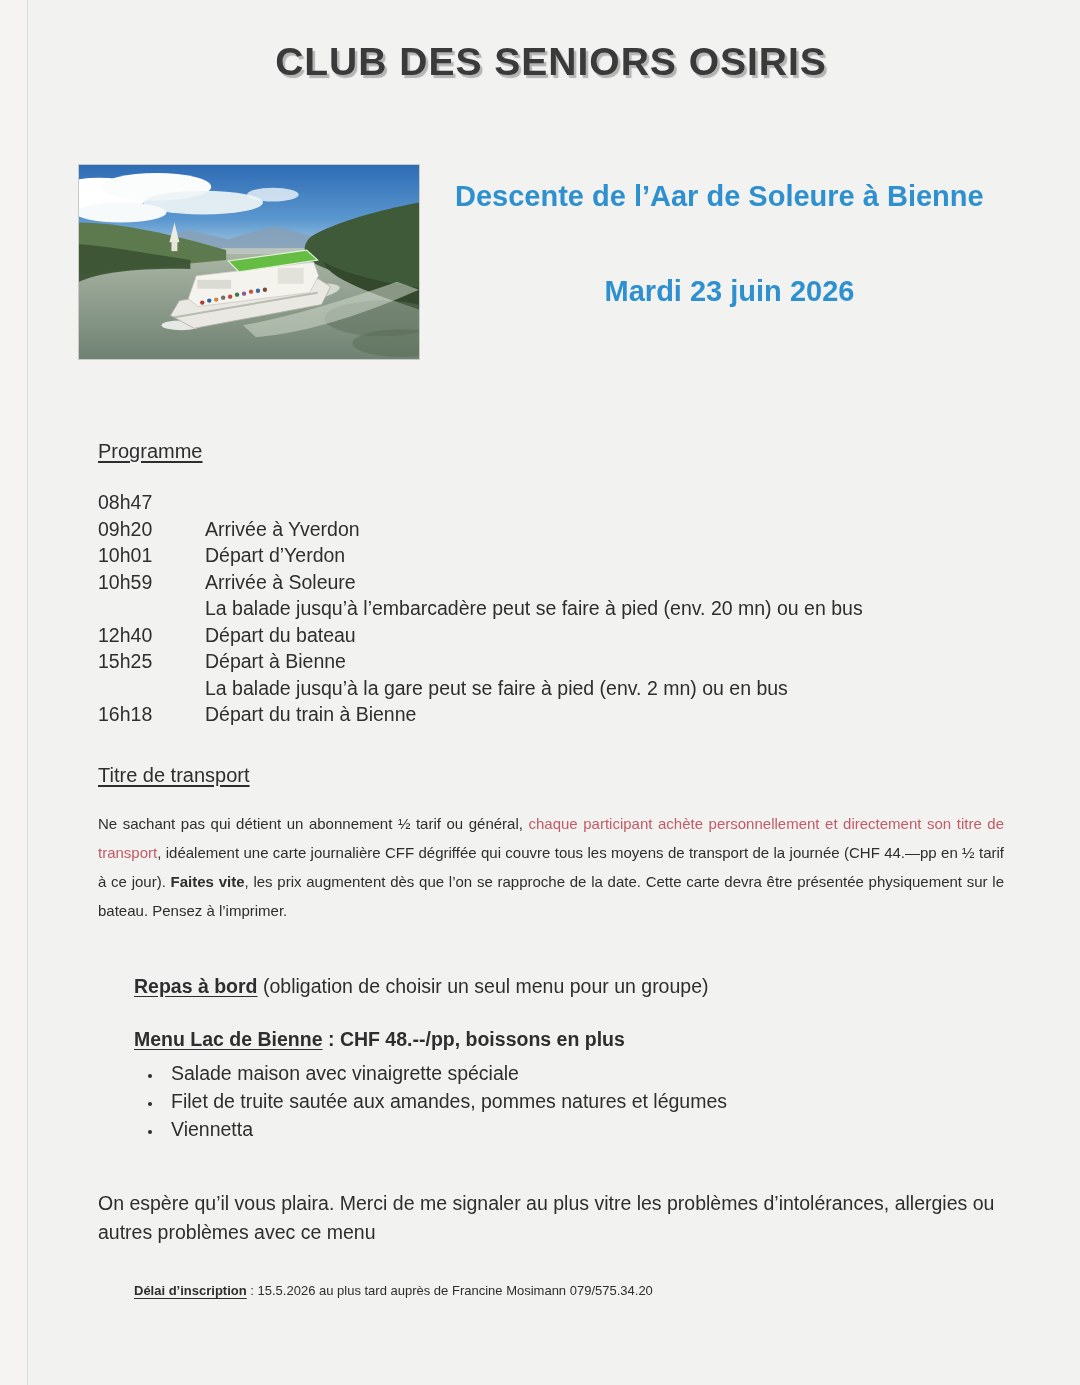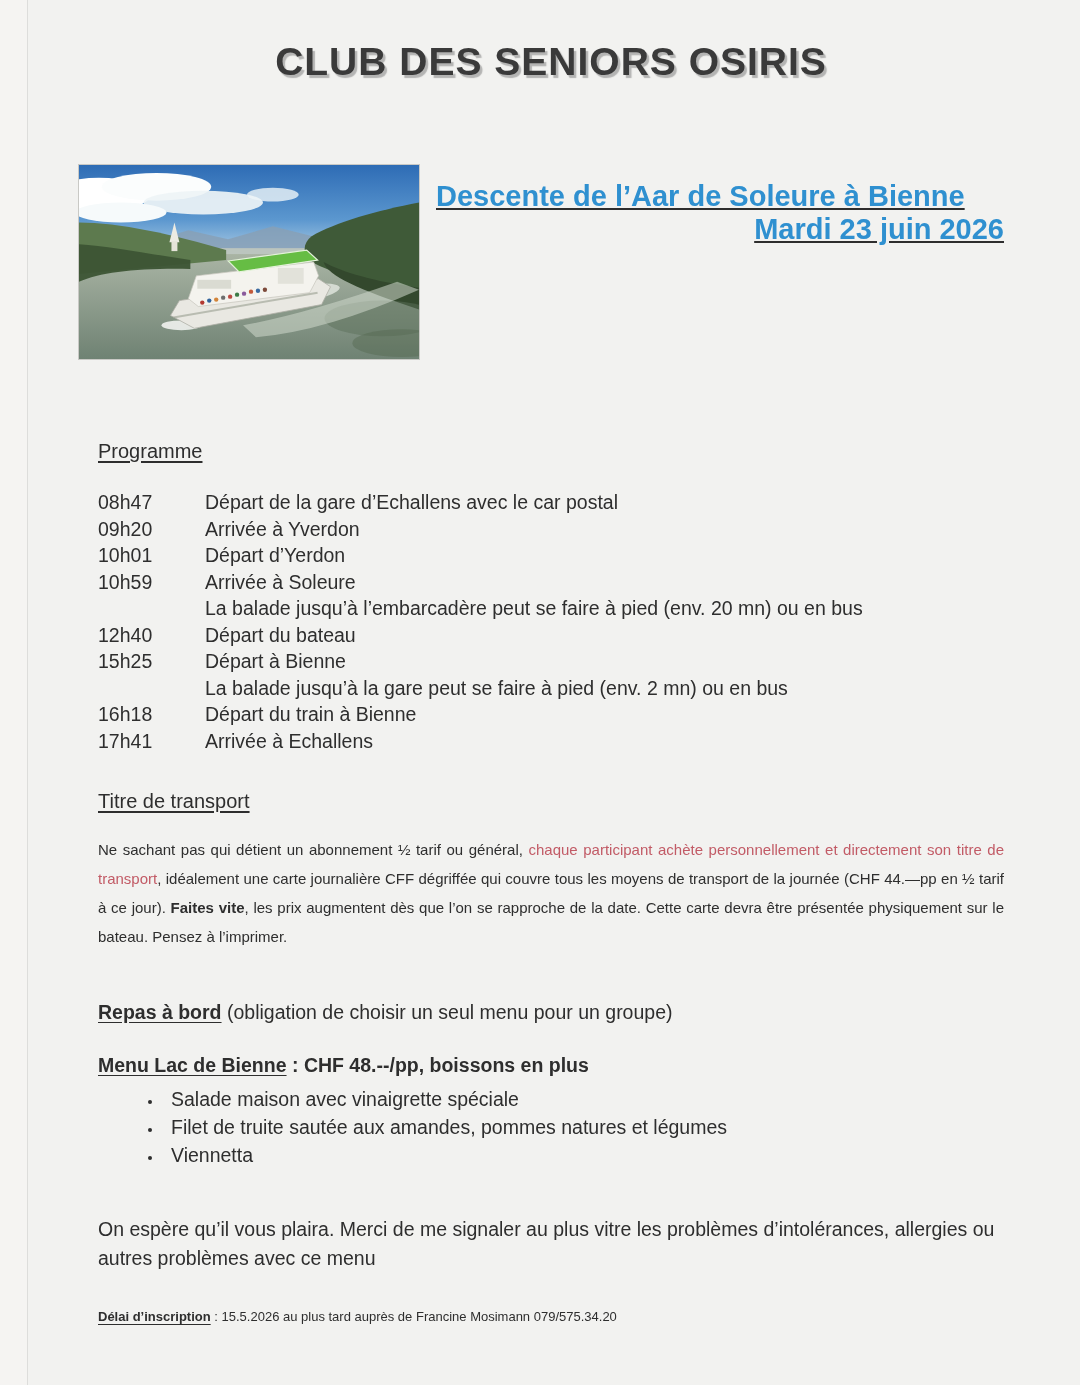--- a/index.html
+++ b/index.html
@@ -26,28 +26,29 @@
     text-shadow:2.5px 2.5px 1px rgba(130,130,130,.55);
   }
 
   .hero{display:flex;margin-top:80px;}
   .photo-wrap{
     flex:0 0 342px;height:196px;margin-left:-20px;
     border:1px solid #c9c9c5;box-sizing:border-box;
     background:#9db3a0;
   }
   .photo-wrap svg{display:block;width:100%;height:100%;}
-  .hero-headings{flex:1;padding-left:16px;text-decoration:underline;}
+  .hero-headings{flex:1;padding-left:35px;}
   .hero-h1{
     margin-top:16px;
     font-size:29px;font-weight:bold;
     color:#2f90d0;
   }
   .hero-h2{
-    text-align:right;
+    margin-top:62px;
+    text-align:center;
     font-size:29px;font-weight:bold;
     color:#2f90d0;
   }
 
   .section-heading{
     font-size:20px;font-weight:normal;
     text-decoration:underline;
     text-underline-offset:3px;
   }
   .programme-heading{margin-top:80px;}
@@ -59,21 +60,21 @@
 
   .transport-heading{margin-top:36px;}
   .transport-para{
     margin-top:22px;
     font-size:15px;line-height:29px;
     text-align:justify;
   }
   .red-text{color:#c25b66;}
 
   .repas-line{margin-top:50px;font-size:19.5px;}
-  .inline-heading{font-weight:bold;text-decoration:underline;text-underline-offset:3px;}
+  .inline-heading{font-weight:bold;text-decoration:underline;text-underline-offset:3px;margin-left:36px;}
 
   .menu-line{margin-top:30px;font-size:19.5px;font-weight:bold;}
   .menu-items{margin:8px 0 0 0;padding-left:65px;}
   .menu-items li{
     font-size:19.5px;line-height:28px;
     padding-left:8px;
   }
   .menu-items li::marker{font-size:14px;}
 
   .closing-note{
@@ -161,21 +162,20 @@
         <div class="hero-h1">Descente de l’Aar de Soleure à Bienne</div>
         <div class="hero-h2">Mardi 23 juin 2026</div>
       </div>
     </div>
 
     <div class="section-heading programme-heading">Programme</div>
 
     <div class="prog-rows" id="programme-rows">
         <div class="prog-row">
           <span class="prog-time">08h47</span>
-          <span class="prog-desc">Départ de la gare d’Echallens avec le car postal</span>
         </div>
         <div class="prog-row">
           <span class="prog-time">09h20</span>
           <span class="prog-desc">Arrivée à Yverdon</span>
         </div>
         <div class="prog-row">
           <span class="prog-time">10h01</span>
           <span class="prog-desc">Départ d’Yerdon</span>
         </div>
         <div class="prog-row">
@@ -194,24 +194,20 @@
           <span class="prog-time">15h25</span>
           <span class="prog-desc">Départ à Bienne</span>
         </div>
         <div class="prog-row">
           <span class="prog-time"></span>
           <span class="prog-desc">La balade jusqu’à la gare peut se faire à pied (env. 2 mn) ou en bus</span>
         </div>
         <div class="prog-row">
           <span class="prog-time">16h18</span>
           <span class="prog-desc">Départ du train à Bienne</span>
-        </div>
-        <div class="prog-row">
-          <span class="prog-time">17h41</span>
-          <span class="prog-desc">Arrivée à Echallens</span>
         </div>
       </div>
 
     <div class="section-heading transport-heading">Titre de transport</div>
 
     <div class="transport-para">
       <span>Ne sachant pas qui détient un abonnement ½ tarif ou général, </span><span class="red-text">chaque participant achète personnellement et directement son titre de transport</span><span>, idéalement une carte journalière CFF dégriffée qui couvre tous les moyens de transport de la journée (CHF 44.—pp en ½ tarif à ce jour). </span><strong>Faites vite</strong><span>, les prix augmentent dès que l’on se rapproche de la date. Cette carte devra être présentée physiquement sur le bateau. Pensez à l’imprimer.</span>
     </div>
 
     <div class="repas-line">

